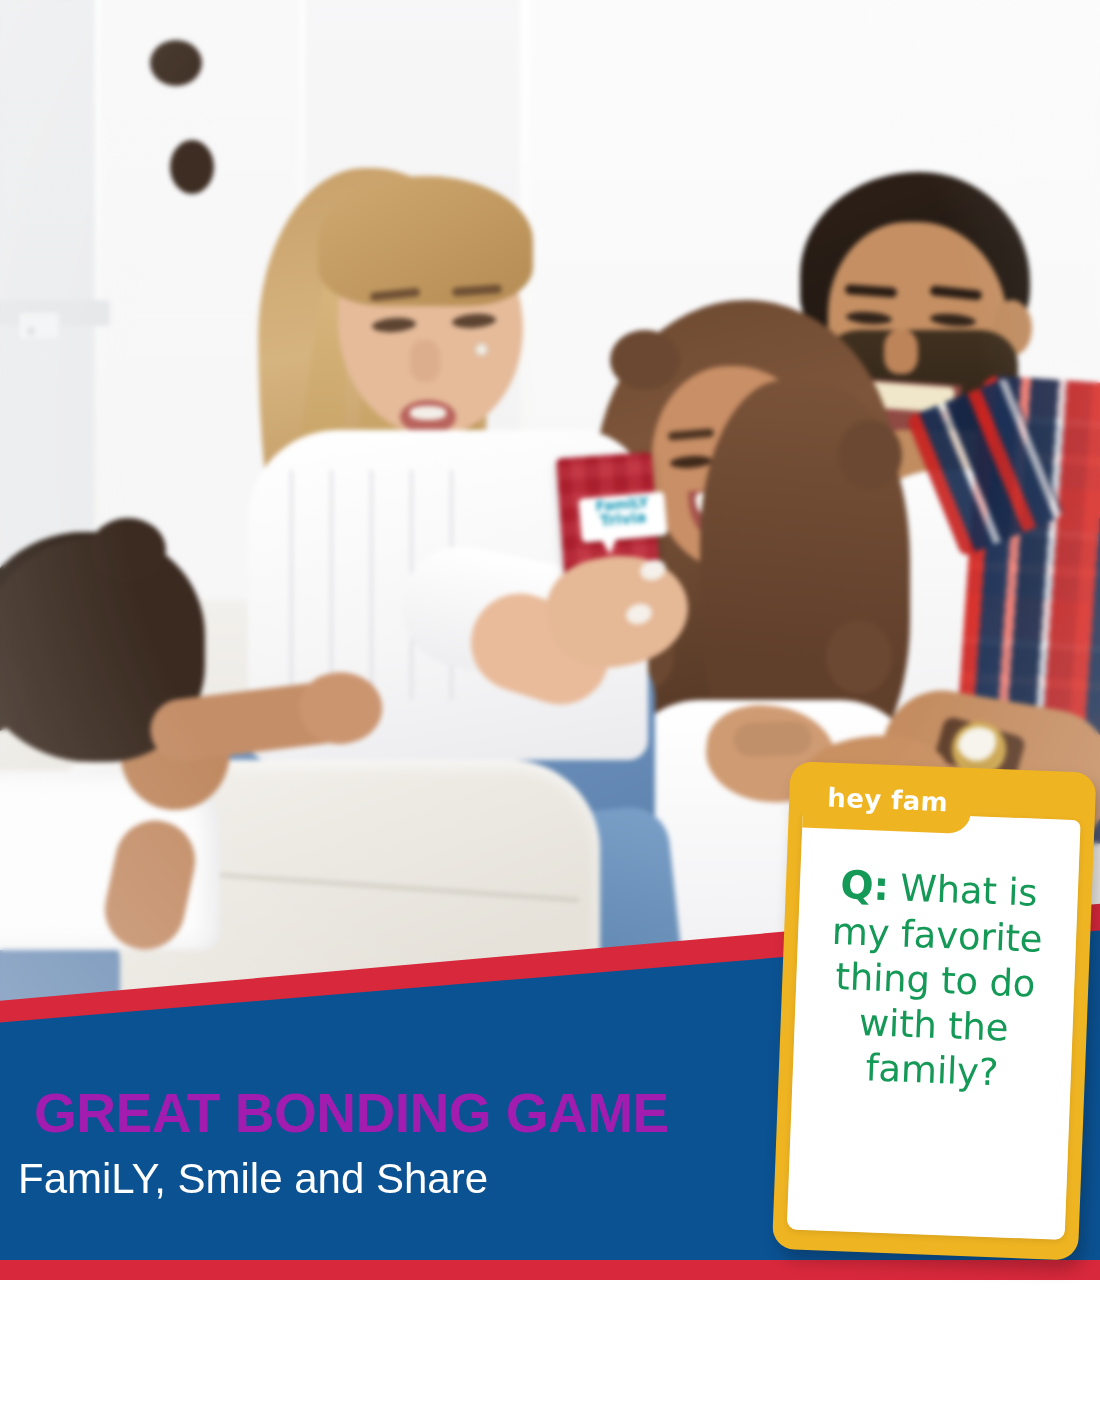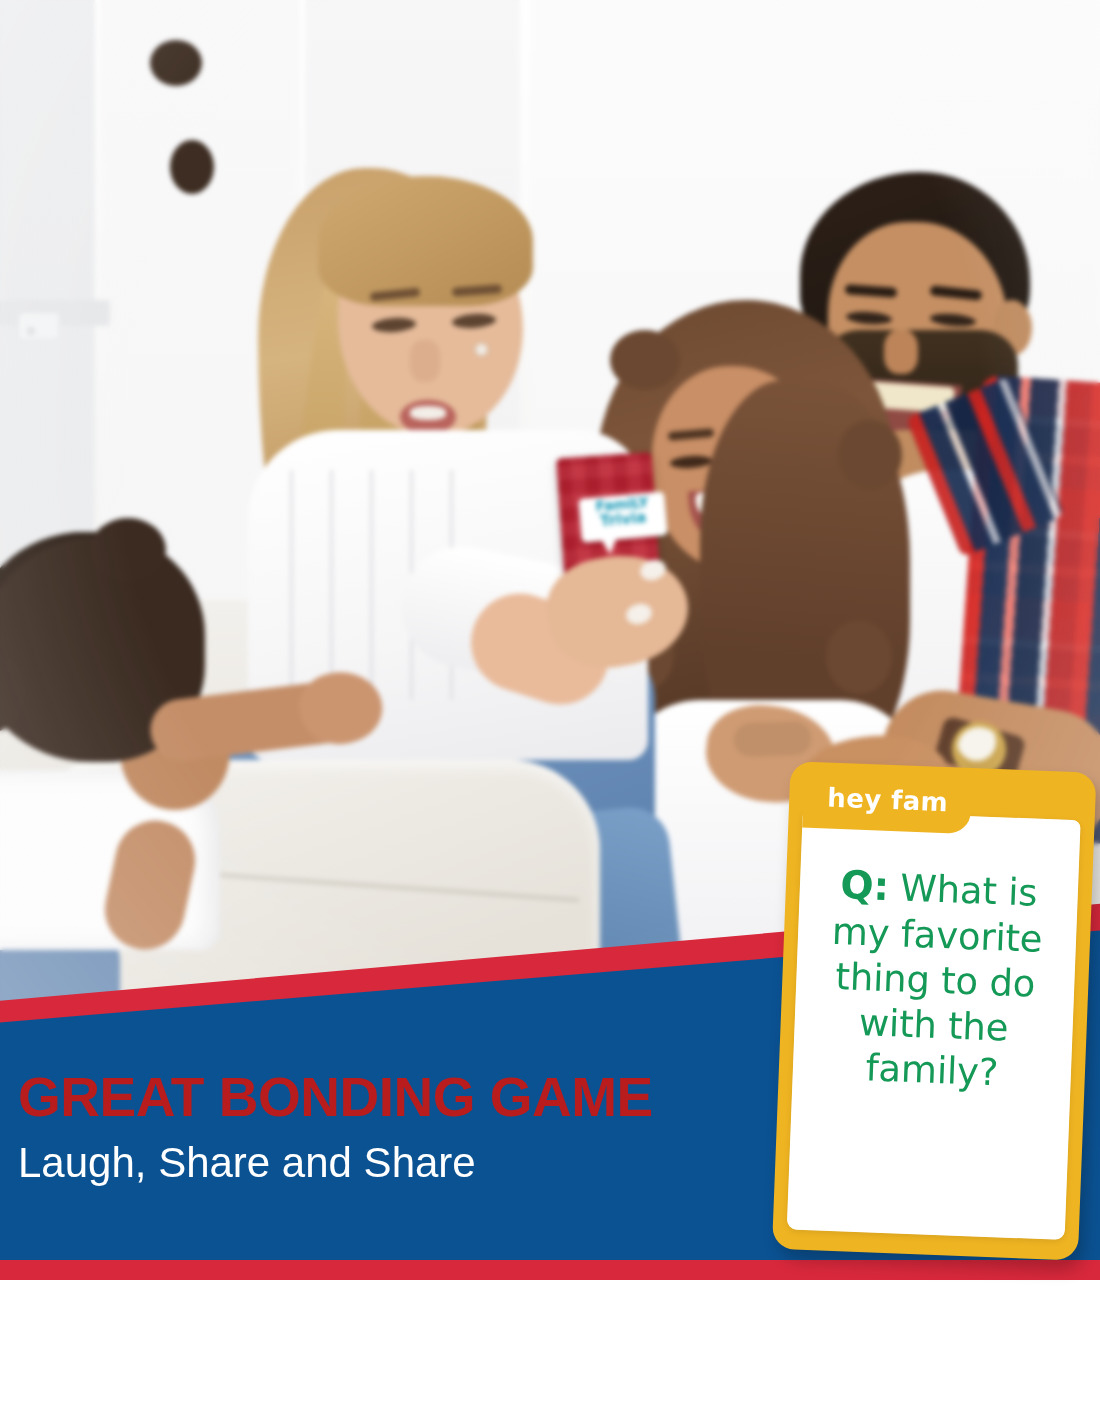--- a/index.html
+++ b/index.html
@@ -371,26 +371,26 @@
   }
   .banner-blue {
     position:absolute; left:0; top:900px; width:1100px; height:360px;
     background:#0b5293;
     clip-path: polygon(0% 34%, 100% 8.5%, 100% 100%, 0% 100%);
   }
   .banner-text {
     position:absolute; left:18px; top:1070px; width:760px;
   }
   .headline {
-    color:#b91c1c;
+    color:#a21caf;
     font-size:55px;
     font-weight:bold;
     letter-spacing:-0.5px;
     line-height:1;
-    margin:0;
+    margin:16px;
     font-family:"Liberation Sans", sans-serif;
   }
   .subhead {
     color:#ffffff;
     font-size:42px;
     font-weight:normal;
     line-height:1;
     margin:17px 0 0 0;
     font-family:"Liberation Sans", sans-serif;
   }
@@ -545,21 +545,21 @@
 
     <div class="photo-soften"></div>
     <div class="photo-vignette"></div>
   </div>
 
   <div class="banner-red"></div>
   <div class="banner-blue"></div>
 
   <div class="banner-text">
     <div class="headline">GREAT BONDING GAME</div>
-    <div class="subhead">Laugh, Share and Share</div>
+    <div class="subhead">FamiLY, Smile and Share</div>
   </div>
 
   <div class="qcard-wrap">
     <div class="qcard"></div>
     <div class="qcard-inner"></div>
     <div class="qcard-tab">
       <span class="qcard-tab-label">hey fam</span>
     </div>
     <div class="qcard-body"><span class="q-prefix">Q:</span><span> What is my favorite thing to do with the family?</span></div>
   </div>

